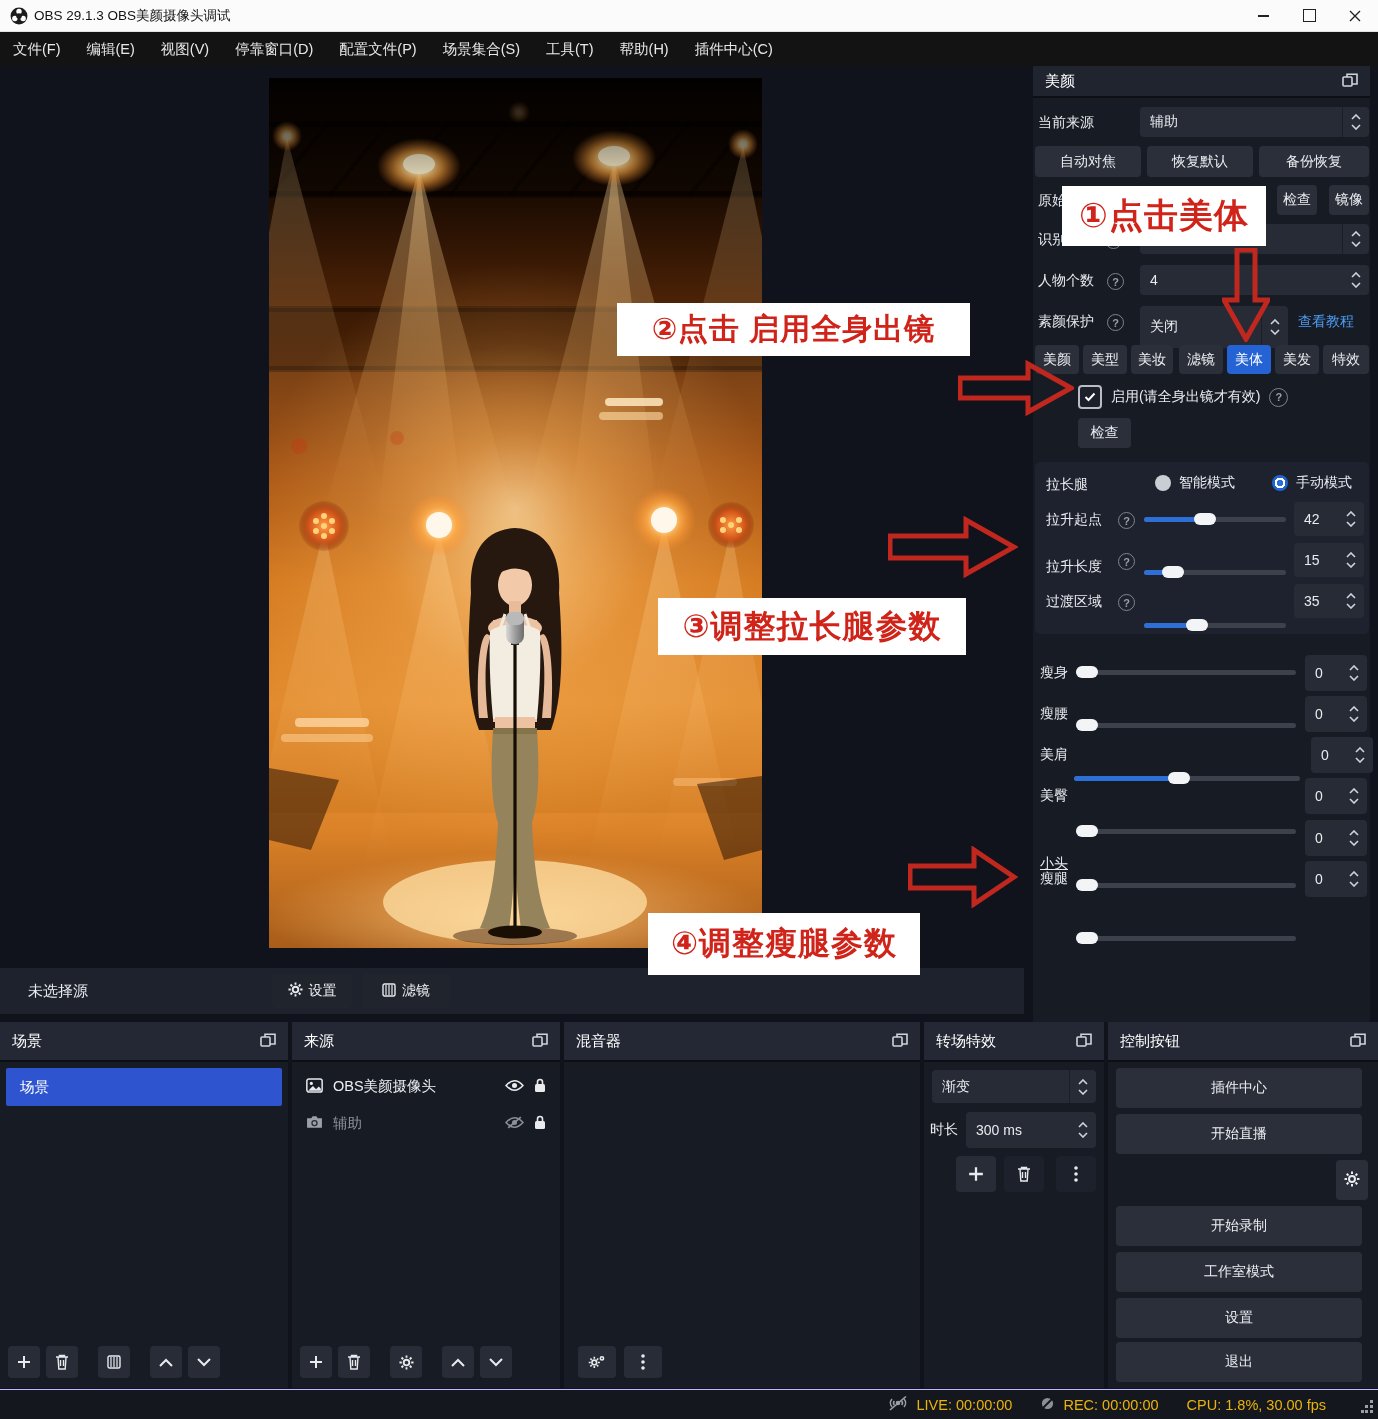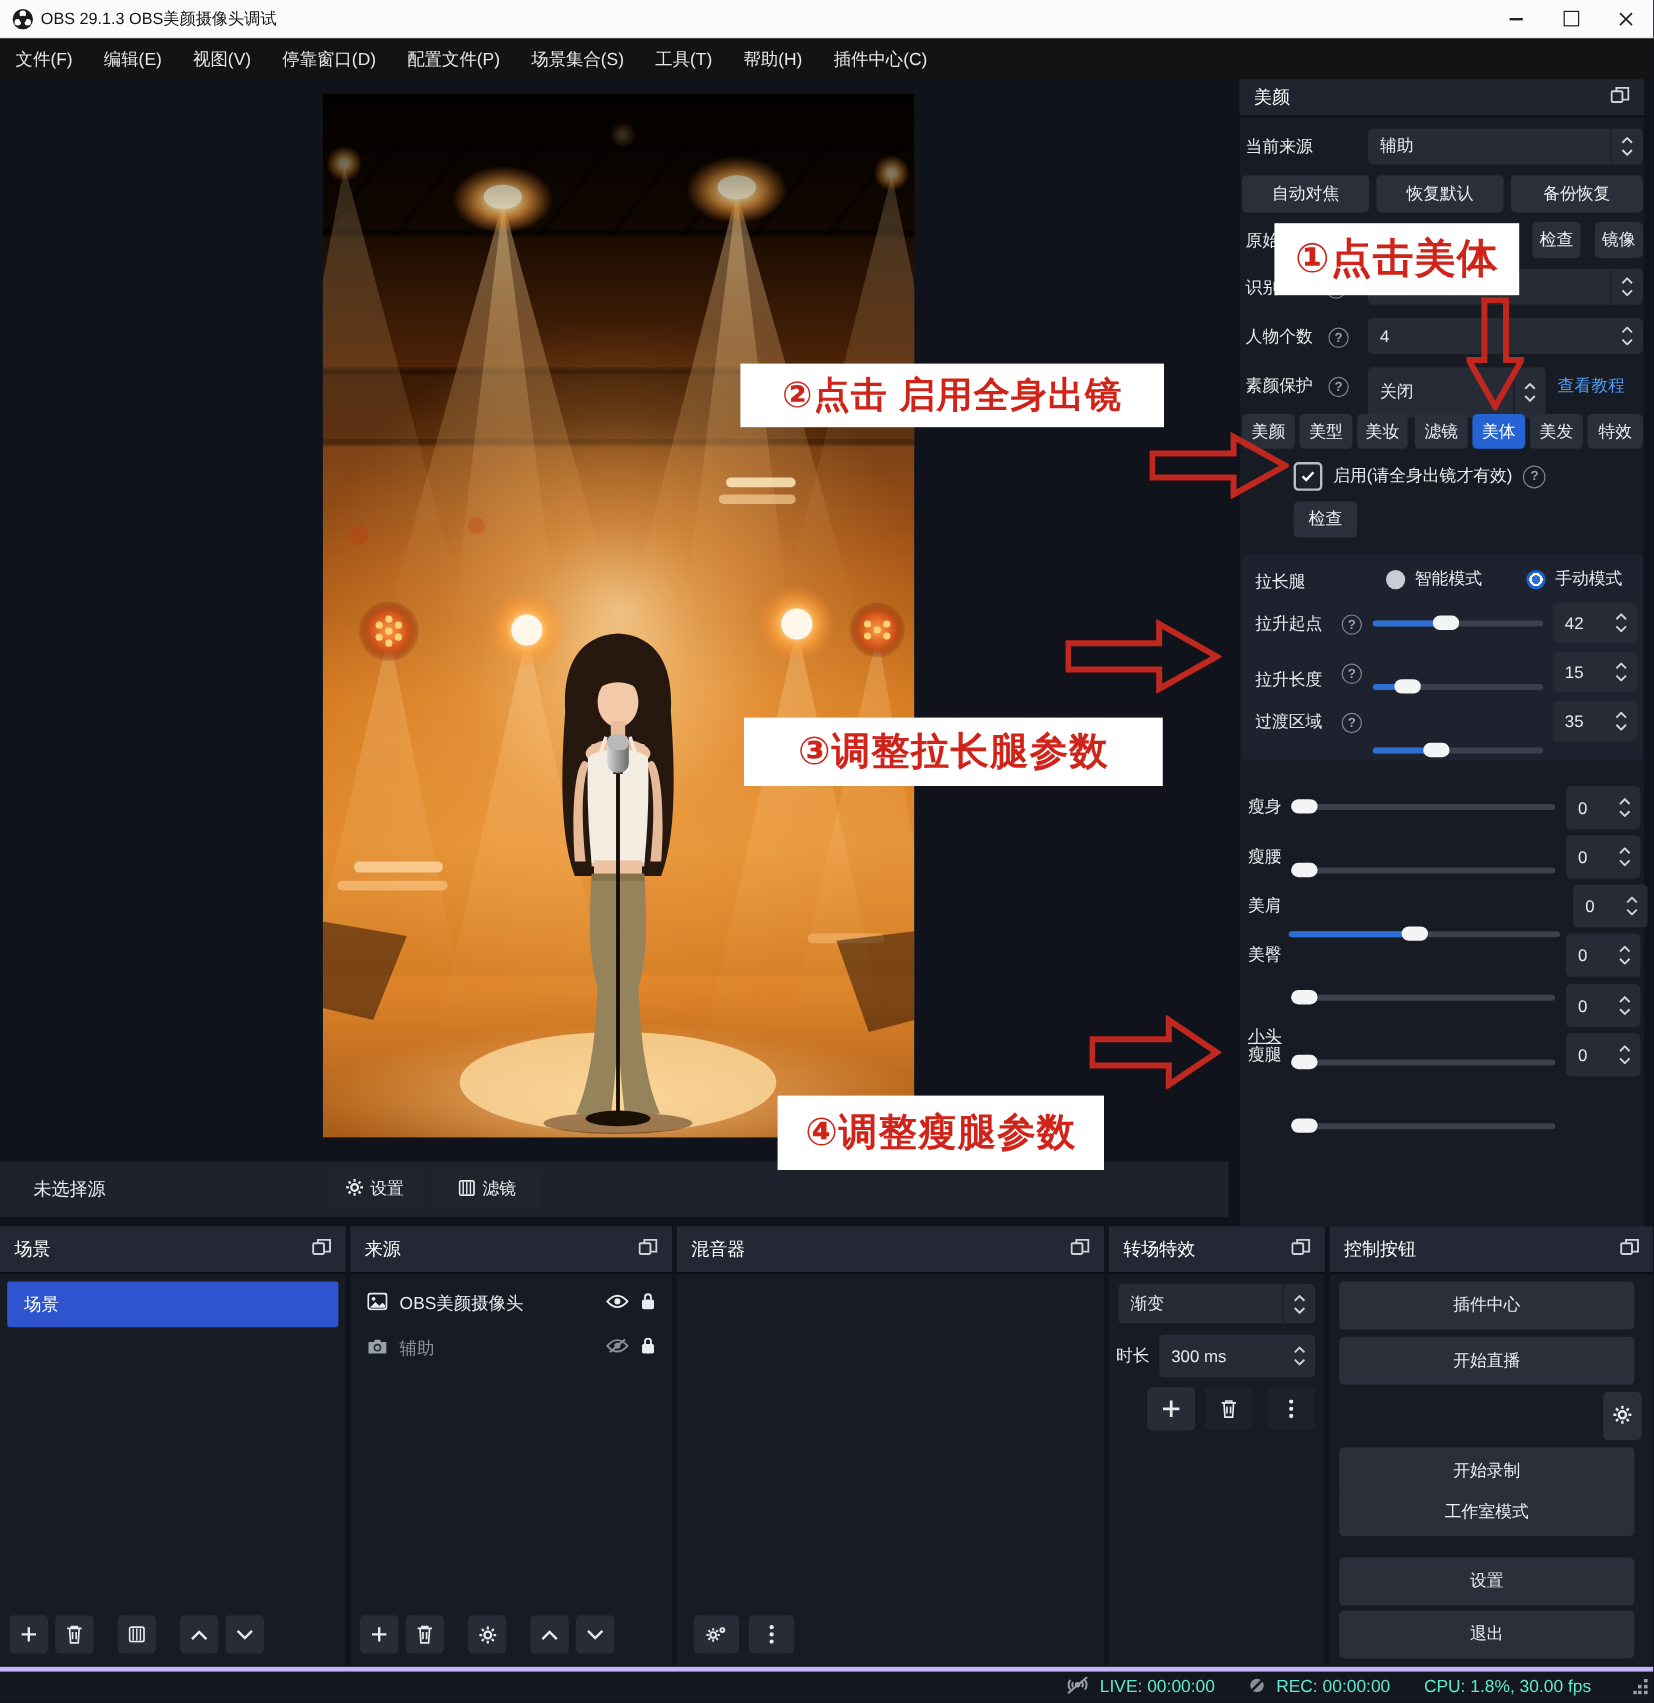--- a/index.html
+++ b/index.html
@@ -37,21 +37,21 @@
   .dock{background:#171b24;}
   .dock-header{position:absolute;left:0;right:0;top:0;height:40px;background:#232834;display:flex;align-items:center;justify-content:space-between;padding:0 12px;font-size:15px;color:#fff;border-bottom:2px solid #0d0f15;box-sizing:border-box;}
   .tool-btn{position:absolute;width:32px;height:32px;background:#272c36;border-radius:4px;display:flex;align-items:center;justify-content:center;}
   .scene-item{background:#2e54cf;color:#fff;display:flex;align-items:center;padding:0 14px;font-size:14.5px;border-radius:2px;}
   .src-row{display:flex;align-items:center;gap:10px;padding:0 14px;font-size:14.5px;color:#eceef1;}
   .src-row.dimmed .src-name{color:#8e939b;}
   
   .callout{background:#fff;color:#d0241a;font-weight:800;display:flex;align-items:center;justify-content:center;white-space:nowrap;z-index:30;letter-spacing:1px;}
   .arrow-svg{z-index:31;}
   
-  .statusbar{background:#14171e;border-top:4px solid #c4b5fd;display:flex;align-items:center;justify-content:flex-end;gap:28px;color:#5eead4;font-size:14.5px;padding-right:52px;box-sizing:border-box;}
+  .statusbar{background:#14171e;border-top:1px solid #c4b5fd;display:flex;align-items:center;justify-content:flex-end;gap:28px;color:#eab308;font-size:14.5px;padding-right:52px;box-sizing:border-box;}
   .status-item{display:flex;align-items:center;gap:8px;}
 </style>
 </head>
 <body>
 
 <div id="app">
 
   <div class="abs titlebar" style="left:0;top:0;width:1378px;height:32px;">
     <span class="abs" style="left:10px;top:7px;width:18px;height:18px;">
       <svg width="18" height="18" viewBox="0 0 20 20">
@@ -755,21 +755,21 @@
         <span><svg width="16" height="16" viewBox="0 0 16 16">
             <g stroke="#e8eaee" stroke-width="2" fill="none">
               <circle cx="8" cy="8" r="3"></circle>
               <path d="M8 0.5 V3 M8 13 V15.5 M0.5 8 H3 M13 8 H15.5 M2.7 2.7 L4.5 4.5 M11.5 11.5 L13.3 13.3 M13.3 2.7 L11.5 4.5 M4.5 11.5 L2.7 13.3"></path>
             </g>
           </svg></span>
       </div>
     <div class="abs btn" style="left:8px;top:184px;width:246px;height:40px;">
         <span>开始录制</span>
       </div>
-    <div class="abs btn" style="left:8px;top:218px;width:246px;height:40px;">
+    <div class="abs btn" style="left:8px;top:230px;width:246px;height:40px;">
         <span>工作室模式</span>
       </div>
     <div class="abs btn" style="left:8px;top:276px;width:246px;height:40px;">
         <span>设置</span>
       </div>
     <div class="abs btn" style="left:8px;top:320px;width:246px;height:40px;">
         <span>退出</span>
       </div>
   </div>
 
@@ -809,21 +809,21 @@
   <div class="abs callout" style="left:1062px;top:186px;width:204px;height:60px;font-size:34px;">①点击美体</div>
   <svg class="abs arrow-svg" style="left:1222px;top:248px;" width="48" height="94" viewBox="0 0 48 94">
     <polygon points="15,2 33,2 33,52 46,52 24,91 2,52 15,52" fill="none" stroke="#c0271e" stroke-width="5"></polygon>
   </svg>
 
   <div class="abs callout" style="left:617px;top:303px;width:353px;height:53px;font-size:30px;">②点击 启用全身出镜</div>
   <svg class="abs arrow-svg" style="left:958px;top:360px;" width="116" height="56" viewBox="0 0 116 56">
     <polygon points="2,18 70,18 70,4 113,28 70,52 70,38 2,38" fill="none" stroke="#c0271e" stroke-width="5"></polygon>
   </svg>
 
-  <div class="abs callout" style="left:620px;top:598px;width:349px;height:57px;font-size:32px;">③调整拉长腿参数</div>
+  <div class="abs callout" style="left:658px;top:598px;width:308px;height:57px;font-size:32px;">③调整拉长腿参数</div>
   <svg class="abs arrow-svg" style="left:888px;top:516px;" width="130" height="62" viewBox="0 0 130 62">
     <polygon points="2,20 78,20 78,4 126,31 78,58 78,42 2,42" fill="none" stroke="#c0271e" stroke-width="5"></polygon>
   </svg>
 
   <div class="abs callout" style="left:648px;top:913px;width:272px;height:62px;font-size:32px;">④调整瘦腿参数</div>
   <svg class="abs arrow-svg" style="left:908px;top:846px;" width="110" height="62" viewBox="0 0 110 62">
     <polygon points="2,20 66,20 66,4 106,31 66,58 66,42 2,42" fill="none" stroke="#c0271e" stroke-width="5"></polygon>
   </svg>
 
 </div>

